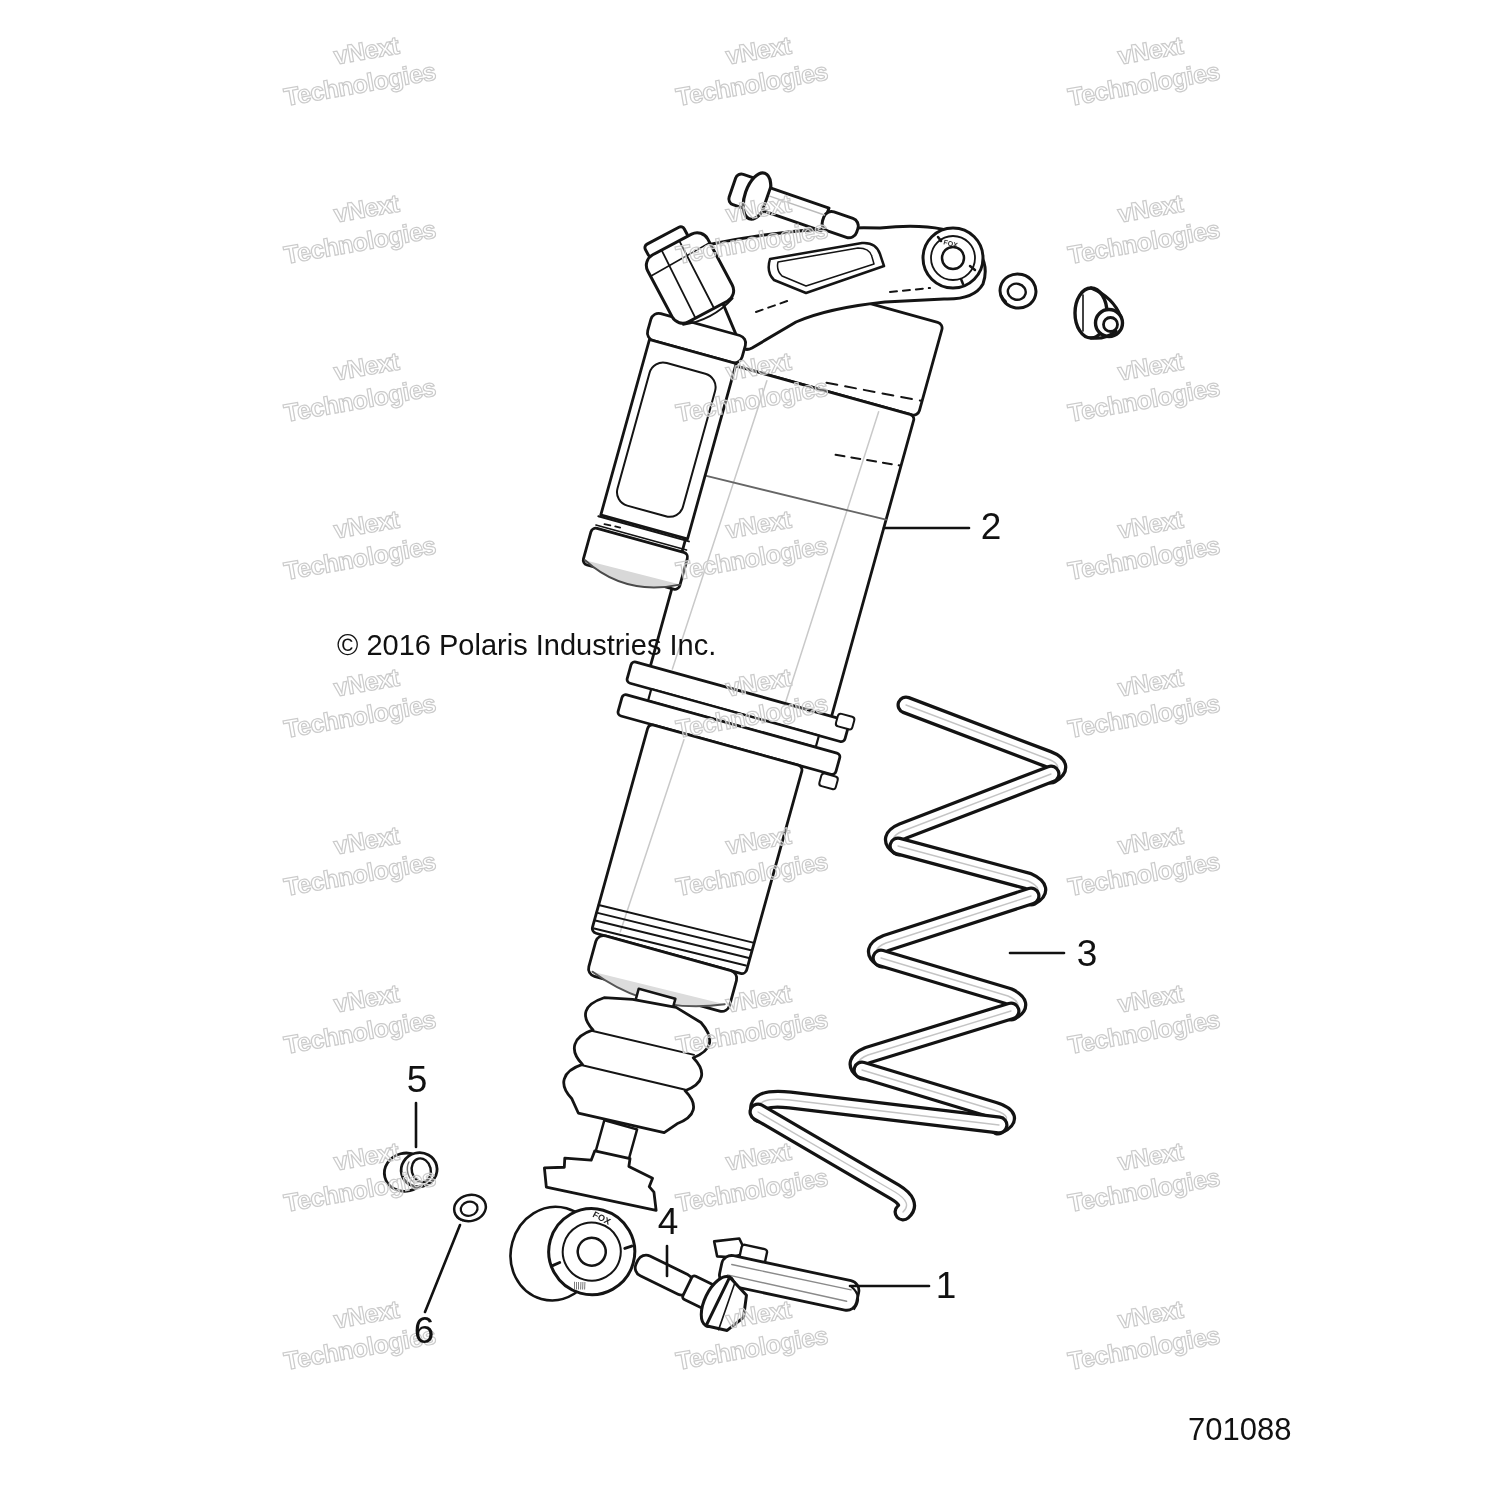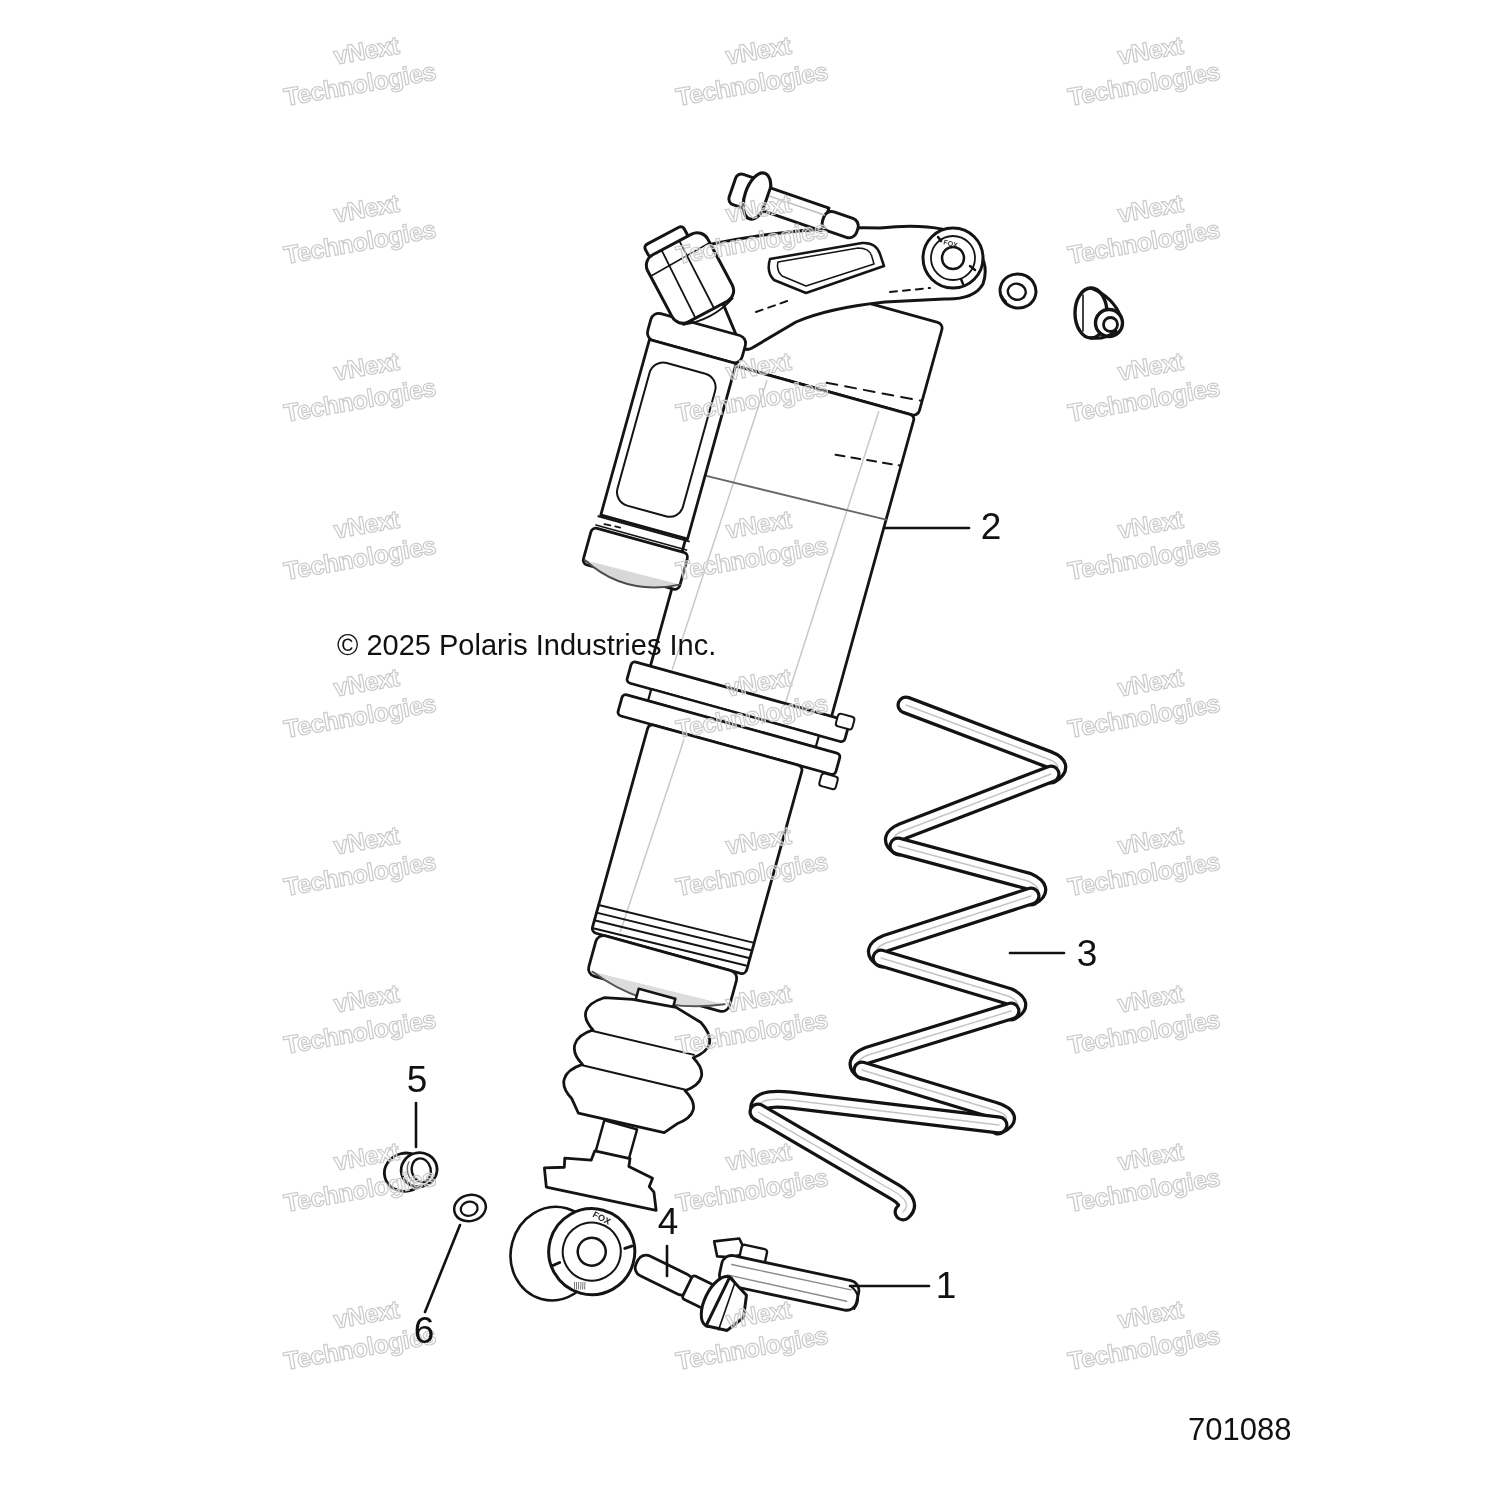--- a/index.html
+++ b/index.html
@@ -318,16 +318,16 @@
       </div>
     </div>
 
   <div class="txt callout" style="left:946px;top:1286px;">1</div>
   <div class="txt callout" style="left:991px;top:527px;">2</div>
   <div class="txt callout" style="left:1087px;top:954px;">3</div>
   <div class="txt callout" style="left:668px;top:1222px;">4</div>
   <div class="txt callout" style="left:417px;top:1080px;">5</div>
   <div class="txt callout" style="left:424px;top:1331px;">6</div>
 
-  <div class="txt copyright" style="left:337px;top:629px;">© 2025 Polaris Industries Inc.</div>
+  <div class="txt copyright" style="left:337px;top:629px;">© 2016 Polaris Industries Inc.</div>
   <div class="txt diagram-number" style="left:1188px;top:1412px;">701088</div>
 
 </div>
 
 </body></html>

